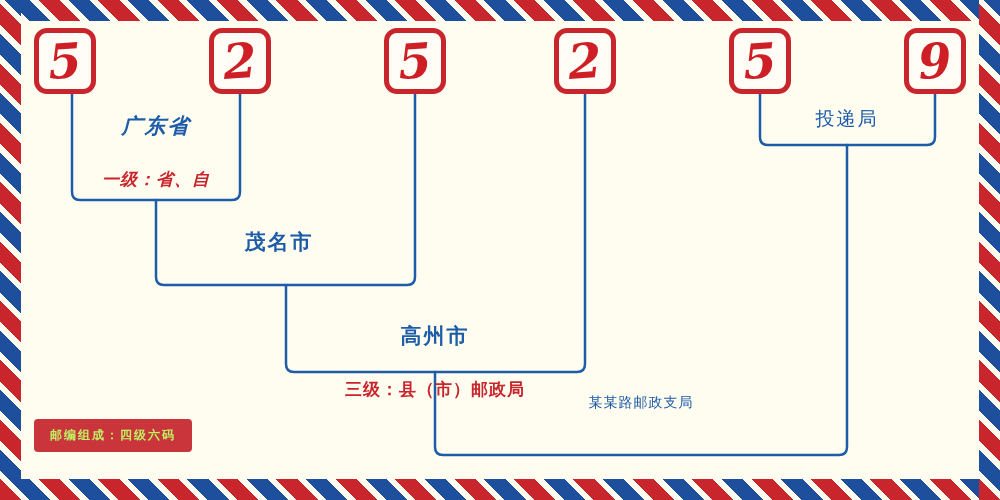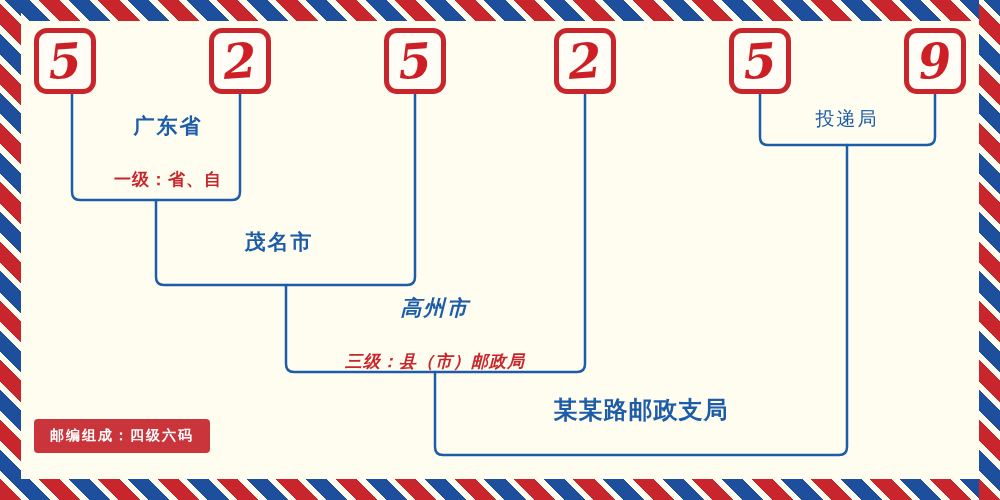--- a/index.html
+++ b/index.html
@@ -63,33 +63,33 @@
     margin-top: 28px;
   }
   .delivery-name {
     color: #1d5ca8;
     font-weight: normal;
     font-size: 19px;
     letter-spacing: 2px;
   }
   .sub-bureau-name {
     color: #1d5ca8;
-    font-weight: bold;
-    font-size: 24px;
+    font-weight: normal;
+    font-size: 14px;
     letter-spacing: 1px;
     margin-bottom: 12px;
   }
 
   .badge {
     position: absolute;
     left: 34px; top: 419px;
     background: #c9353a;
-    color: #ffffff;
+    color: #bef264;
     font-weight: bold;
-    font-size: 14px;
+    font-size: 12px;
     letter-spacing: 2px;
     padding: 8px 16px;
     border-radius: 4px;
   }
 </style>
 </head>
 <body>
 
 <div class="canvas">
 
@@ -120,30 +120,30 @@
   <div class="digit-box" style="left:554px">
     <span class="digit">2</span>
   </div>
   <div class="digit-box" style="left:729px">
     <span class="digit">5</span>
   </div>
   <div class="digit-box" style="left:904px">
     <span class="digit">9</span>
   </div>
 
-  <div class="label-block" style="left:90px; top:112px; width:156px;">
+  <div class="label-block" style="left:78px; top:112px; width:156px;font-style:italic;">
     <div class="place-name">广东省</div>
     <div class="level-desc">一级：省、自</div>
   </div>
 
   <div class="label-block" style="left:169px; top:228px; width:220px;">
     <div class="place-name">茂名市</div>
   </div>
 
-  <div class="label-block" style="left:305px; top:294px; width:260px;font-style:italic;">
+  <div class="label-block" style="left:305px; top:322px; width:260px;">
     <div class="place-name">高州市</div>
     <div class="level-desc">三级：县（市）邮政局</div>
   </div>
 
   <div class="label-block" style="left:772px; top:106px; width:150px;">
     <div class="delivery-name">投递局</div>
   </div>
 
   <div class="label-block" style="left:511px; top:394px; width:260px;">
     <div class="sub-bureau-name">某某路邮政支局</div>

